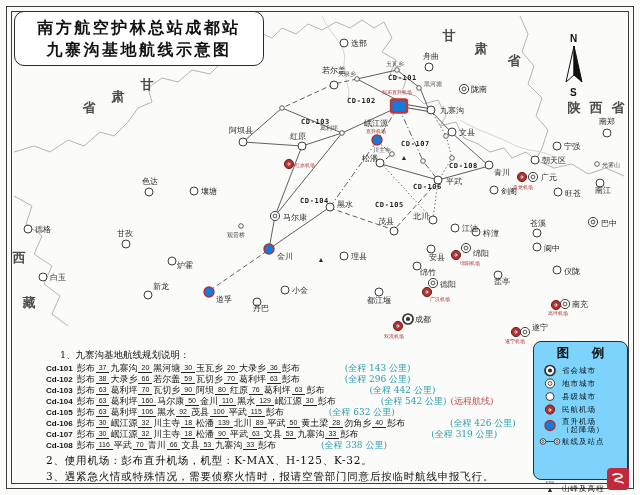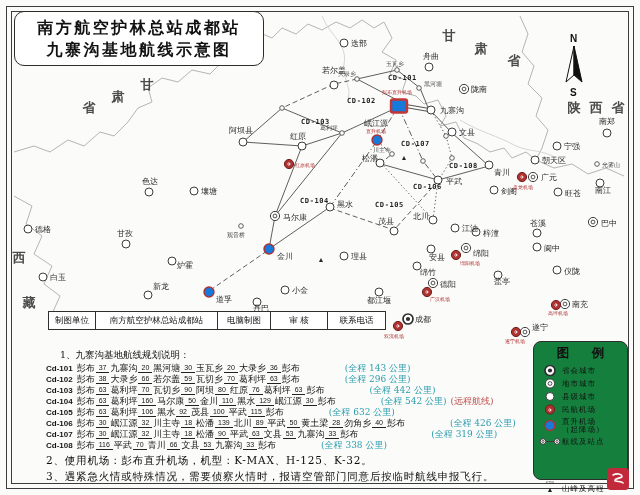--- a/index.html
+++ b/index.html
@@ -33,21 +33,21 @@
   .info-table td.phone{font:bold 9.5px "Liberation Sans",sans-serif;}
   .notes{position:absolute;left:46px;top:349px;width:490px;z-index:6;}
   .nh{font:9.5px "DejaVu Serif",serif;color:#111;margin:0 0 1px 14px;}
   .note-line{font:9px "DejaVu Serif",serif;color:#141414;white-space:nowrap;height:11px;line-height:11px;}
   .rid{font:bold 8px "Liberation Sans",sans-serif;margin-right:4px;}
   .dist{display:inline-block;font:7px "Liberation Sans",sans-serif;line-height:7px;
     border-bottom:1px solid #222;padding:0 3px 1px;margin:0 1px;vertical-align:1px;}
   .total{margin-left:4px;}
   .extra{margin-left:4px;}
   .note-big{font:10.5px "DejaVu Serif",serif;color:#0d0d0d;margin-top:2.5px;letter-spacing:.8px;white-space:nowrap;}
-  .legend{position:absolute;left:533px;top:341px;width:95px;height:139px;background:#15803d;
+  .legend{position:absolute;left:533px;top:341px;width:95px;height:139px;background:#7dd3fc;
     border:1.2px solid #2e2e2e;border-radius:8px;z-index:6;box-sizing:border-box;padding:3px 4px 2px;}
   .lg-title{font:bold 12.5px "DejaVu Serif",serif;color:#111;text-align:center;letter-spacing:9px;
     text-indent:9px;margin-bottom:2px;}
   .lg-row{display:flex;align-items:center;height:13px;}
   .lg-row.tall{height:19px;}
   .lg-row.peakrow{height:21px;margin-top:30px;}
   .lg-icon{width:24px;display:flex;justify-content:center;}
   .lg-label{font:7.5px "DejaVu Serif",serif;color:#111;letter-spacing:1px;white-space:pre-line;line-height:8px;}
   .lg-scale{display:flex;align-items:center;margin-top:3px;}
   .lg-scale .sl{font:8px "DejaVu Serif",serif;margin-left:2px;color:#111;}
@@ -425,27 +425,20 @@
 
   <table class="info-table">
     <colgroup>
         <col style="width:47px">
         <col style="width:122px">
         <col style="width:53px">
         <col style="width:57px">
         <col style="width:58px">
       </colgroup>
     <tbody id="info-tbody">
-        <tr>
-          <td>制图单位</td>
-          <td>南方航空护林总站成都站</td>
-          <td>电脑制图</td>
-          <td>审  核</td>
-          <td>联系电话</td>
-        </tr>
       </tbody>
   </table>
 
   <div class="notes">
     <div class="nh">1、九寨沟基地航线规划说明：</div>
     <div id="route-list">
         <div class="note-line"><span class="rid">Cd-101</span>彭布<span class="dist">37</span>九寨沟<span class="dist">20</span>黑河塘<span class="dist">30</span>玉瓦乡<span class="dist">20</span>大录乡<span class="dist">36</span>彭布<span class="total teal" style="color: rgb(43, 157, 173);">(全程 143 公里)</span></div>
         <div class="note-line"><span class="rid">Cd-102</span>彭布<span class="dist">38</span>大录乡<span class="dist">66</span>若尔盖<span class="dist">59</span>瓦切乡<span class="dist">70</span>葛利坪<span class="dist">63</span>彭布<span class="total teal" style="color: rgb(43, 157, 173);">(全程 296 公里)</span></div>
         <div class="note-line"><span class="rid">Cd-103</span>彭布<span class="dist">63</span>葛利坪<span class="dist">70</span>瓦切乡<span class="dist">90</span>阿坝<span class="dist">80</span>红原<span class="dist">76</span>葛利坪<span class="dist">63</span>彭布<span class="total teal" style="color: rgb(43, 157, 173);">(全程 442 公里)</span></div>
         <div class="note-line"><span class="rid">Cd-104</span>彭布<span class="dist">63</span>葛利坪<span class="dist">160</span>马尔康<span class="dist">50</span>金川<span class="dist">110</span>黑水<span class="dist">129</span>岷江源<span class="dist">30</span>彭布<span class="total teal" style="color: rgb(43, 157, 173);">(全程 542 公里)</span><span class="extra redtxt" style="color: rgb(192, 80, 77);">(远程航线)</span></div>

